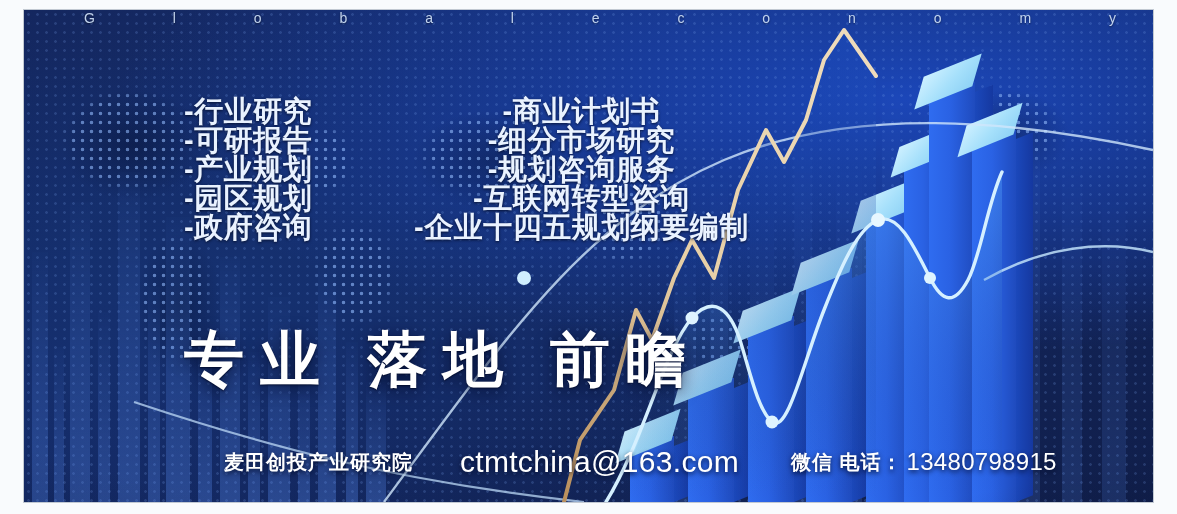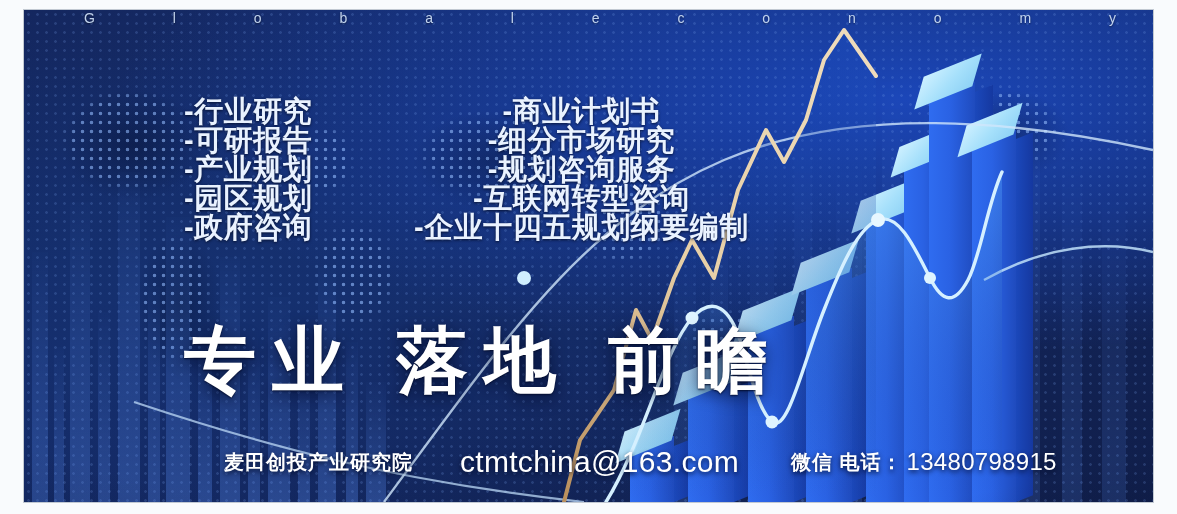--- a/index.html
+++ b/index.html
@@ -141,25 +141,26 @@
   .svc.col2 { left: 390px; top: 87px; }
   .svc .row { white-space: nowrap; }
 
   
   .slogan {
     position:absolute;
     left: 160px;
     top: 300px;
     color: #ffffff;
     font-weight: 700;
-    font-size: 72px;
+    font-size: 60px;
     line-height: 100px;
     letter-spacing: 16px;
     white-space: nowrap;
     text-shadow: 0 4px 16px rgba(2,10,40,.75), 0 1px 2px rgba(2,10,40,.9);
+    font-family: Liberation Serif, serif;
   }
 
   
   .footer {
     position:absolute;
     left: 160px;
     top: 437px;
     height: 30px;
     display:flex;
     align-items:center;

